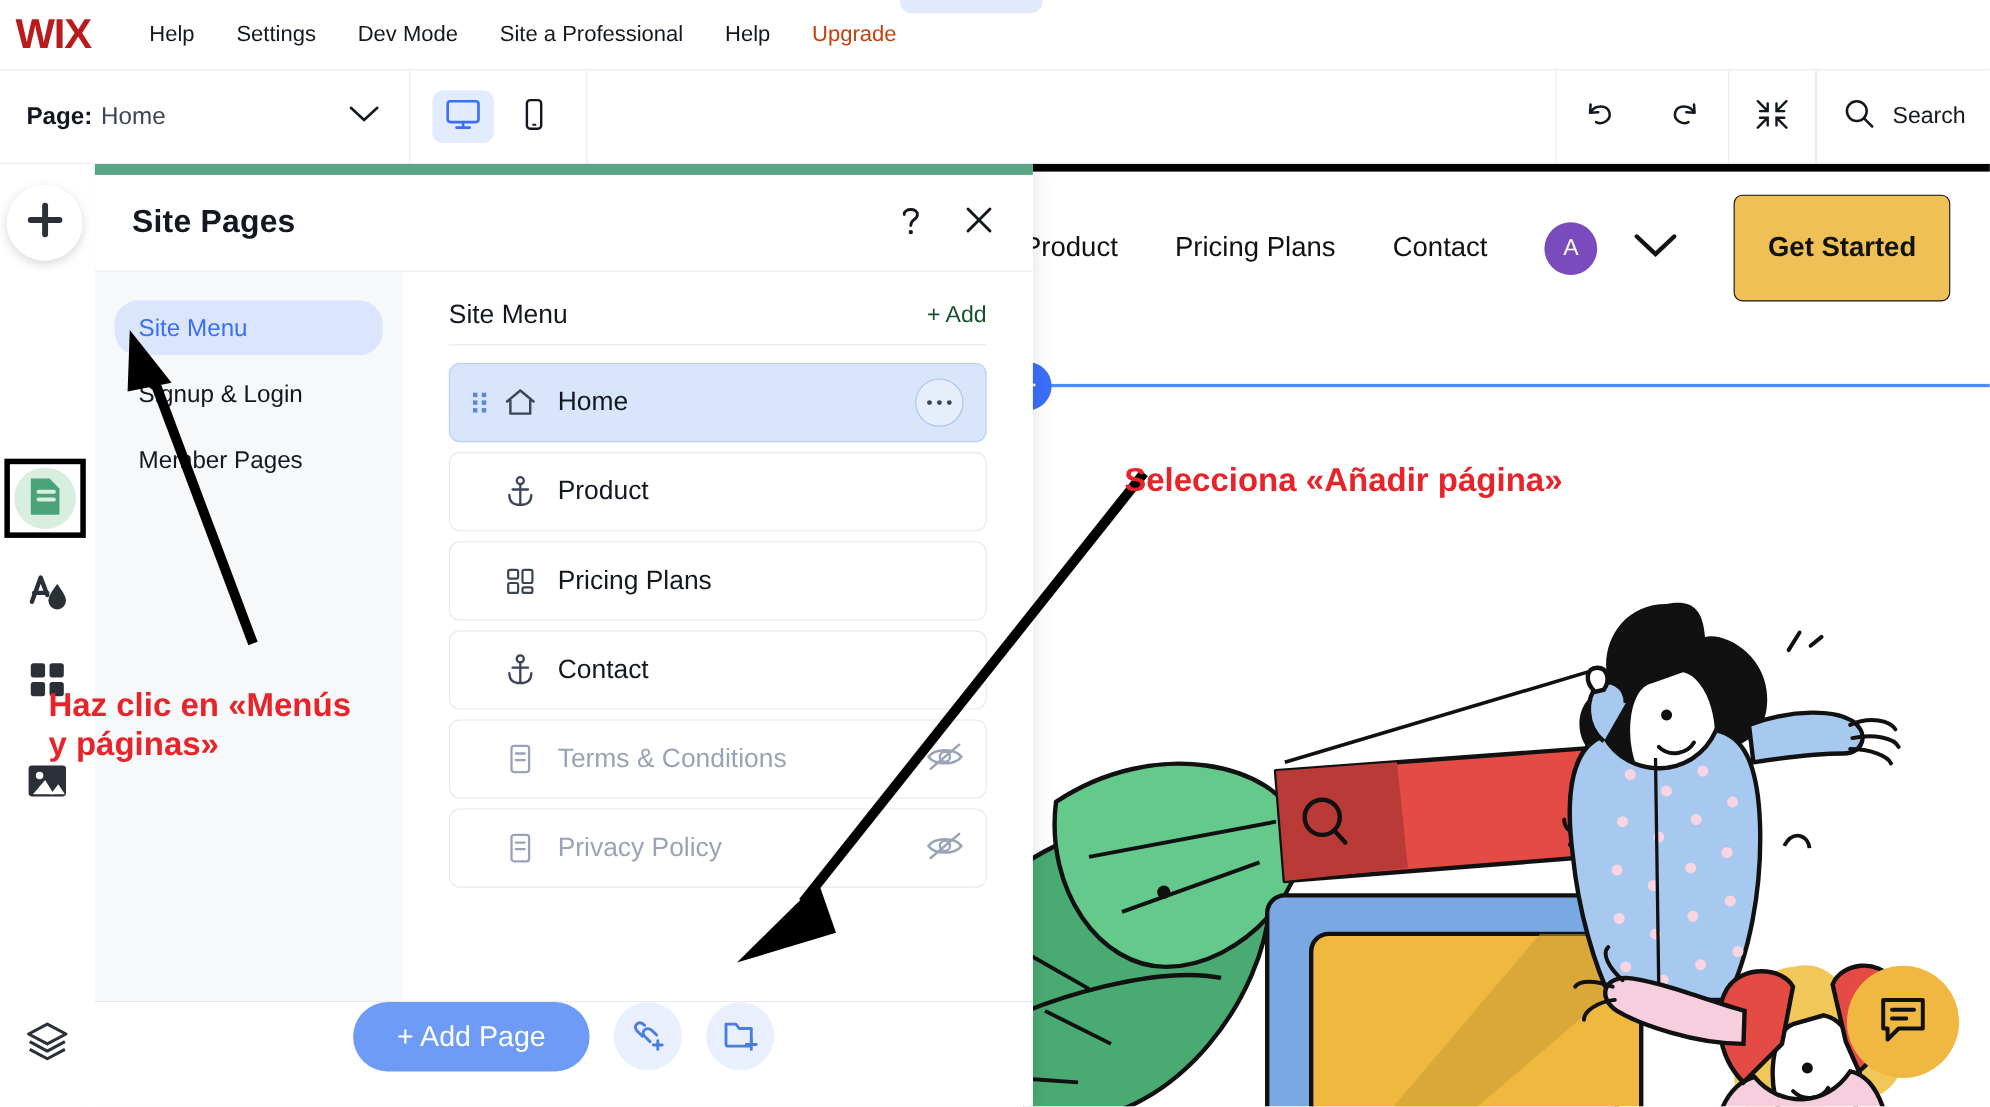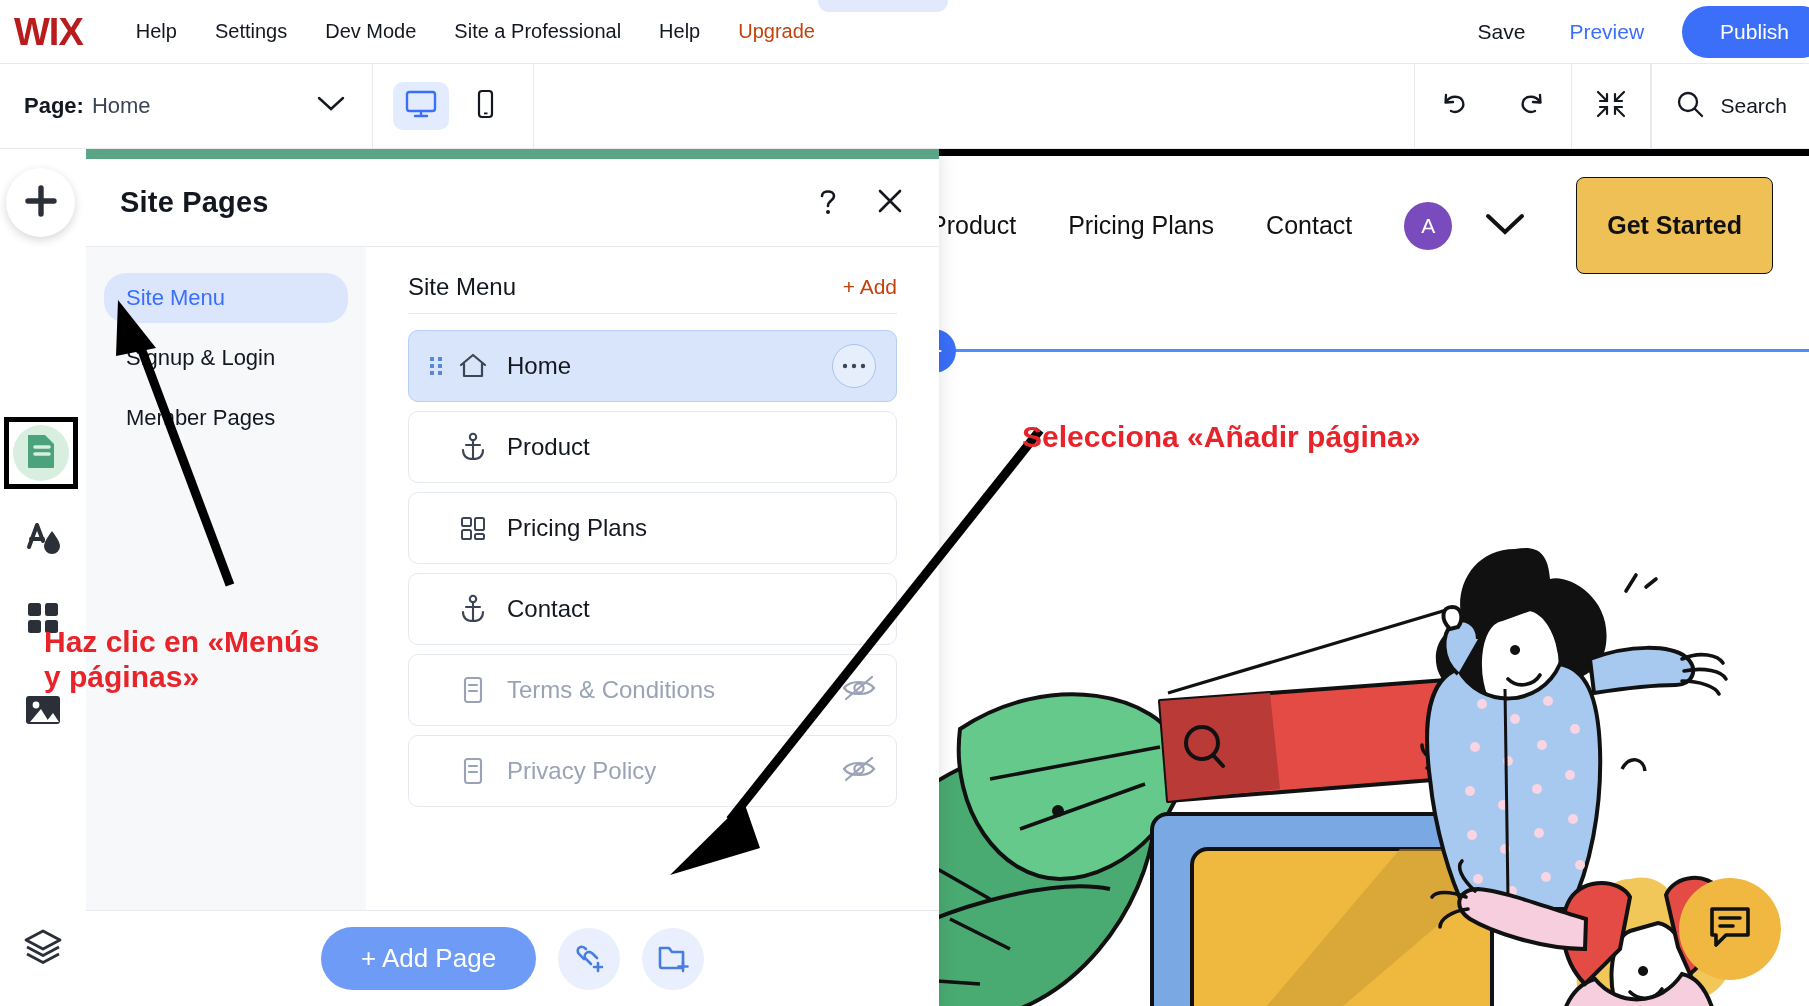--- a/index.html
+++ b/index.html
@@ -167,21 +167,21 @@
     font-size: 22px; color: #131720; cursor: pointer; white-space: nowrap;
   }
   .side-item.active { background: #dbe6fd; color: #3b6ffa; }
 
   .panel-main { flex: 1; display: flex; flex-direction: column; min-width: 0; }
   .pm-header {
     display: flex; align-items: center; padding: 26px 42px 12px 42px;
   }
   .pm-title { font-size: 24px; color: #131720; }
   .pm-add {
-    margin-left: auto; color: #c2410c; font-size: 21px; cursor: pointer;
+    margin-left: auto; color: #14532d; font-size: 21px; cursor: pointer;
     display: flex; align-items: center; gap: 8px;
   }
   .pm-rule { height: 1px; background: #e3e6eb; margin: 0 42px; }
   .pm-list { padding: 16px 42px 10px 42px; overflow: hidden; }
 
   .page-row {
     height: 72px; border: 1px solid #e5e8ee; border-radius: 10px;
     margin-bottom: 9px; display: flex; align-items: center;
     padding: 0 20px; cursor: pointer; background: #fff; position: relative;
   }
@@ -194,21 +194,21 @@
   .page-row.dim .pg-label { color: #9aa3b6; }
   .page-row .row-right { margin-left: auto; display: flex; align-items: center; }
   .dots-btn {
     width: 44px; height: 44px; border-radius: 50%; border: 1px solid #a9c2f0;
     background: #e6eefc; display: flex; align-items: center; justify-content: center;
     cursor: pointer;
   }
 
   .panel-footer {
     height: 96px; border-top: 1px solid #e8eaef; display: flex;
-    align-items: center; justify-content: center; gap: 22px;
+    align-items: flex-start; justify-content: center; gap: 22px;
     background: #fff;
   }
   .add-page-btn {
     background: #6d9bf5; color: #fff; font-size: 26px;
     padding: 16px 40px; border-radius: 34px; cursor: pointer; white-space: nowrap;
   }
   .round-action {
     width: 62px; height: 62px; border-radius: 50%; background: #e9effc;
     display: flex; align-items: center; justify-content: center; cursor: pointer;
   }
@@ -229,25 +229,20 @@
 
   <div class="topbar">
     <div class="wix-logo">WIX</div>
     <div class="menu-item">Help</div>
     <div class="menu-item">Settings</div>
     <div class="menu-item">Dev Mode</div>
     <div class="menu-item">Site a Professional</div>
     <div class="menu-item">Help</div>
     <div class="menu-item upgrade">Upgrade</div>
     <div class="pill-ghost"></div>
-    <div class="topbar-right">
-      <div class="tb-link">Save</div>
-      <div class="tb-link preview">Preview</div>
-      <div class="publish-btn">Publish</div>
-    </div>
   </div>
 
   <div class="toolbar2">
     <div class="page-select">
       <span class="lbl">Page:</span>
       <span class="val">Home</span>
       <span class="chev">
         <svg width="30" height="18" viewBox="0 0 30 18">
             <path d="M3 3 L15 14 L27 3" stroke="#131720" stroke-width="2.4" fill="none" stroke-linecap="round"></path>
           </svg>

